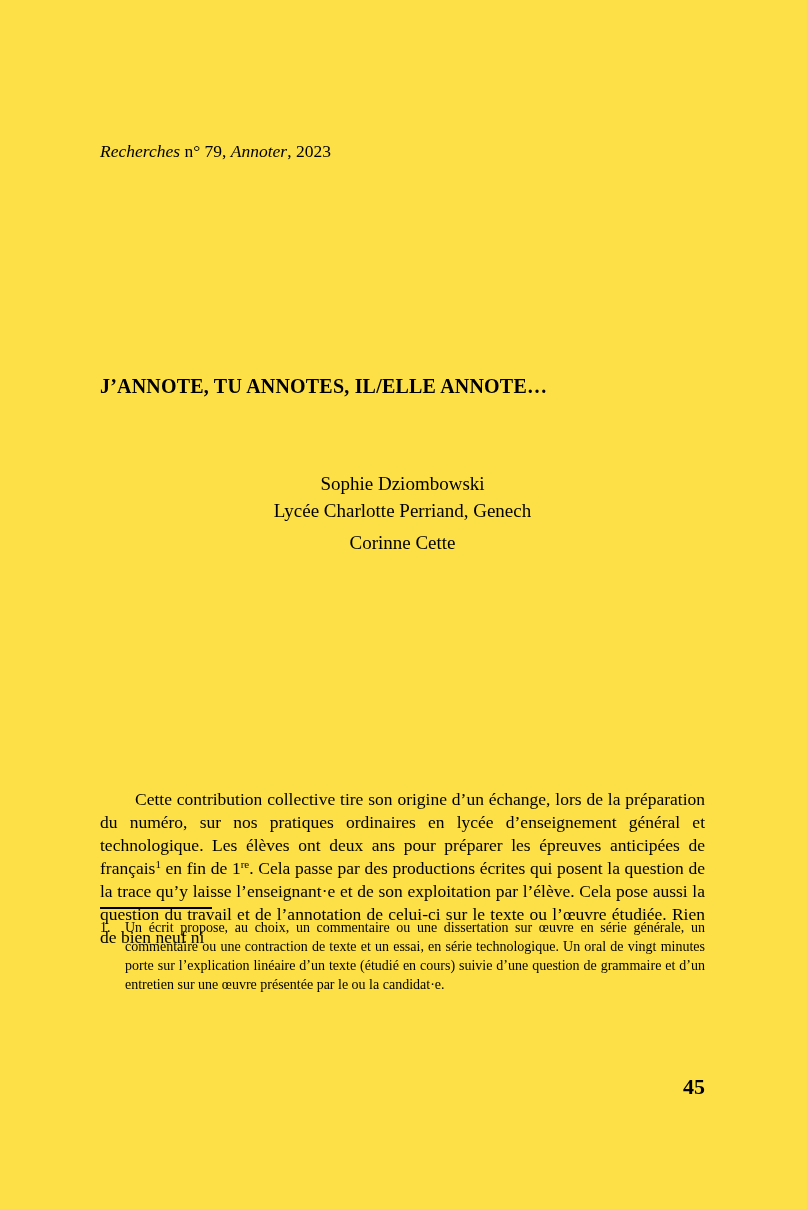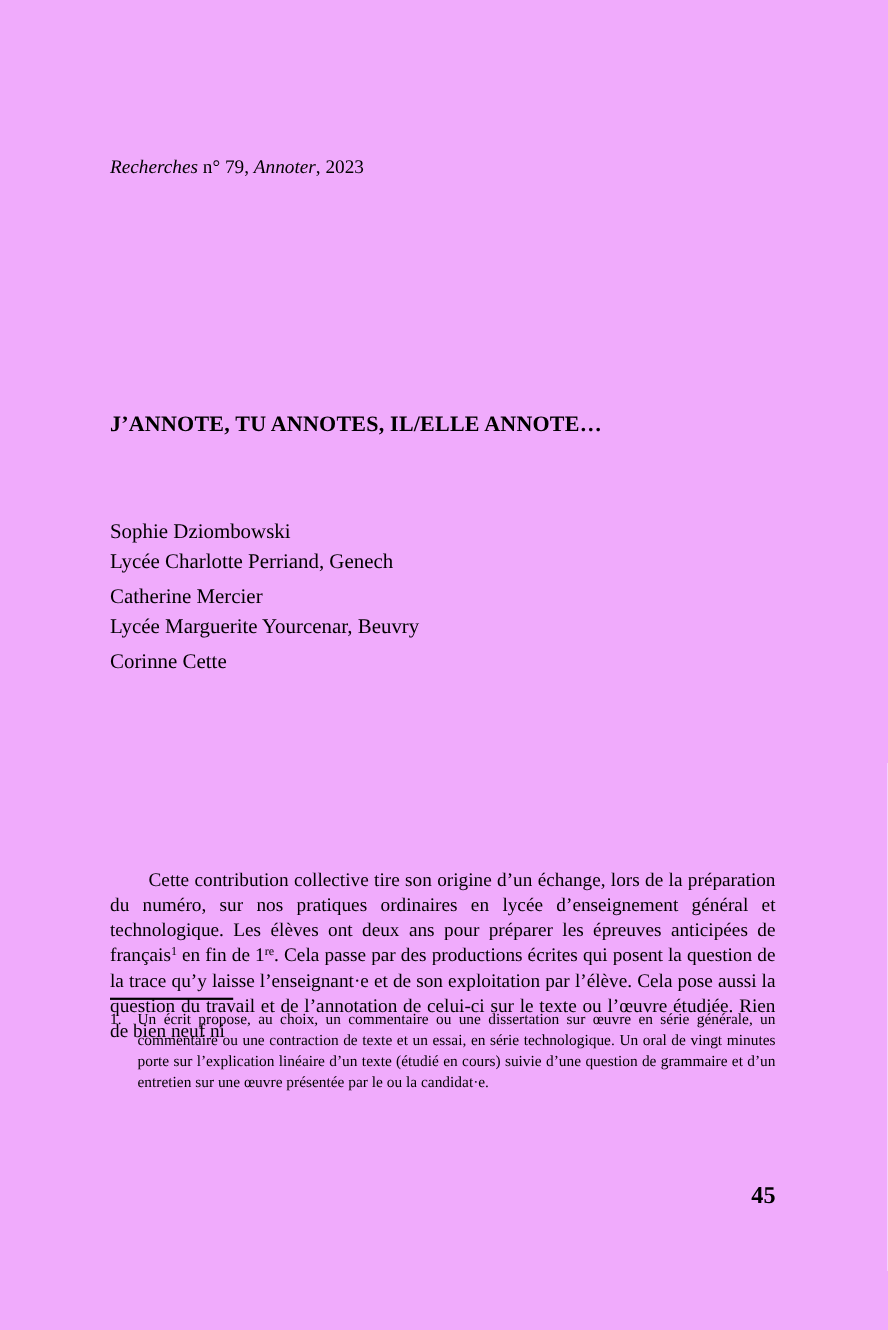--- a/index.html
+++ b/index.html
@@ -4,21 +4,21 @@
 <style>
   html, body {
     margin: 0;
     padding: 0;
     background: #ffffff;
   }
   .page {
     position: relative;
     width: 807px;
     height: 1209px;
-    background: #f0abfc;
+    background: #fde047;
     color: #000000;
     font-family: "Liberation Serif", "DejaVu Serif", serif;
     overflow: hidden;
   }
   .journal-header {
     position: absolute;
     left: 100px;
     top: 141px;
     font-size: 17.5px;
     white-space: nowrap;
@@ -32,21 +32,21 @@
     text-align: left;
     font-weight: bold;
     font-size: 20px;
     letter-spacing: 0.2px;
   }
   .authors-block {
     position: absolute;
     left: 100px;
     right: 102px;
     top: 470px;
-    text-align: left;
+    text-align: center;
     font-size: 19px;
     line-height: 27px;
   }
   .author-group { margin-bottom: 5px; }
   .body-paragraph {
     position: absolute;
     left: 100px;
     right: 102px;
     top: 770px;
     font-size: 17.5px;
@@ -100,24 +100,20 @@
   </div>
 
   <h1 class="article-title">J’ANNOTE, TU ANNOTES, IL/ELLE ANNOTE…</h1>
 
   <div class="authors-block">
     <div class="author-group">
       <div>Sophie Dziombowski</div>
       <div>Lycée Charlotte Perriand, Genech</div>
     </div>
     <div class="author-group">
-      <div>Catherine Mercier</div>
-      <div>Lycée Marguerite Yourcenar, Beuvry</div>
-    </div>
-    <div class="author-group">
       <div>Corinne Cette</div>
     </div>
   </div>
 
   <p class="body-paragraph"><span>Cette contribution collective tire son origine d’un échange, lors de la préparation du numéro, sur nos pratiques ordinaires en lycée d’enseignement général et technologique. Les élèves ont deux ans pour préparer les épreuves anticipées de français</span><sup>1</sup><span> en fin de 1</span><sup>re</sup><span>. Cela passe par des productions écrites qui posent la question de la trace qu’y laisse l’enseignant·e et de son exploitation par l’élève. Cela pose aussi la question du travail et de l’annotation de celui-ci sur le texte ou l’œuvre étudiée. Rien de bien neuf ni</span></p>
 
   <div class="footnote-rule"></div>
 
   <div class="footnote">
     <span class="fn-number">1.</span>

